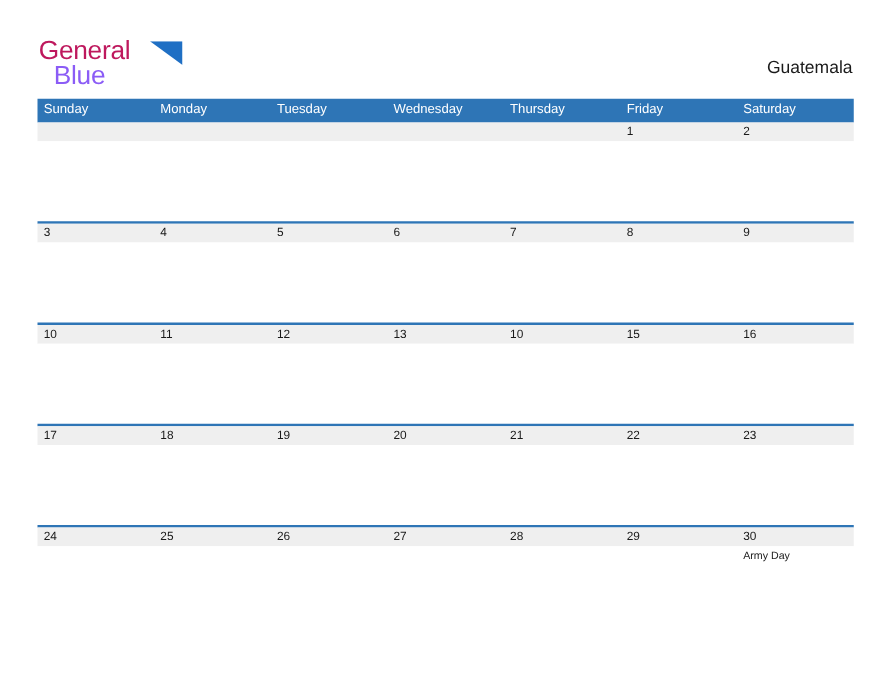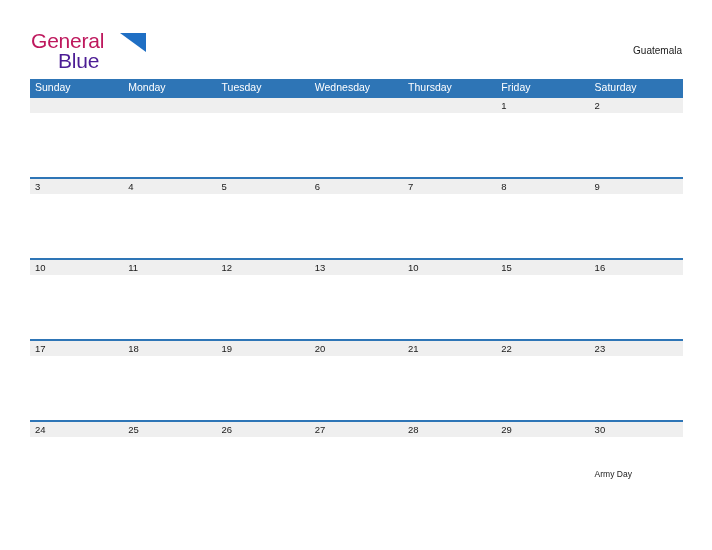--- a/index.html
+++ b/index.html
@@ -43,25 +43,25 @@
     position: absolute;
     left: 0;
     top: 0;
     font-size: 21px;
     letter-spacing: -0.2px;
     color: #be185d;
     font-family: "Liberation Sans", sans-serif;
   }
   .logo-blue {
     position: absolute;
-    left: 27px;
+    left: 12px;
     top: 20px;
     font-size: 21px;
     letter-spacing: -0.2px;
-    color: #4c1d95;
+    color: #8b5cf6;
     font-family: "Liberation Sans", sans-serif;
   }
   .logo-flag {
     position: absolute;
     left: 89px;
     top: 3px;
     width: 26px;
     height: 19px;
   }
   .logo-flag svg { display: block; }
@@ -75,21 +75,21 @@
     font-size: 29px;
     color: #1a1a1a;
     font-family: "Liberation Sans", sans-serif;
     letter-spacing: 0px;
   }
 
   .country {
     position: absolute;
     right: 30px;
     top: 45px;
-    font-size: 10px;
+    font-size: 14px;
     color: #1a1a1a;
     font-family: "Liberation Sans", sans-serif;
   }
 
   
   .calendar {
     position: absolute;
     left: 30px;
     top: 79px;
     width: 653px;
@@ -145,29 +145,28 @@
     padding-left: 5px;
     box-sizing: border-box;
     font-size: 9.5px;
     color: #1a1a1a;
     font-family: "Liberation Sans", sans-serif;
   }
   .event-cell {
     flex: 0 0 93.28px;
     width: 93.28px;
     padding-left: 5px;
-    padding-top: 20px;
+    padding-top: 2px;
     box-sizing: border-box;
     font-size: 8.5px;
     line-height: 11px;
     color: #1a1a1a;
     font-family: "Liberation Sans", sans-serif;
     white-space: nowrap;
     overflow: hidden;
-    margin-top: 12px;
   }
 </style>
 </head>
 <body>
 
 <div class="page">
 
   <div class="header">
 
     <div class="logo">

